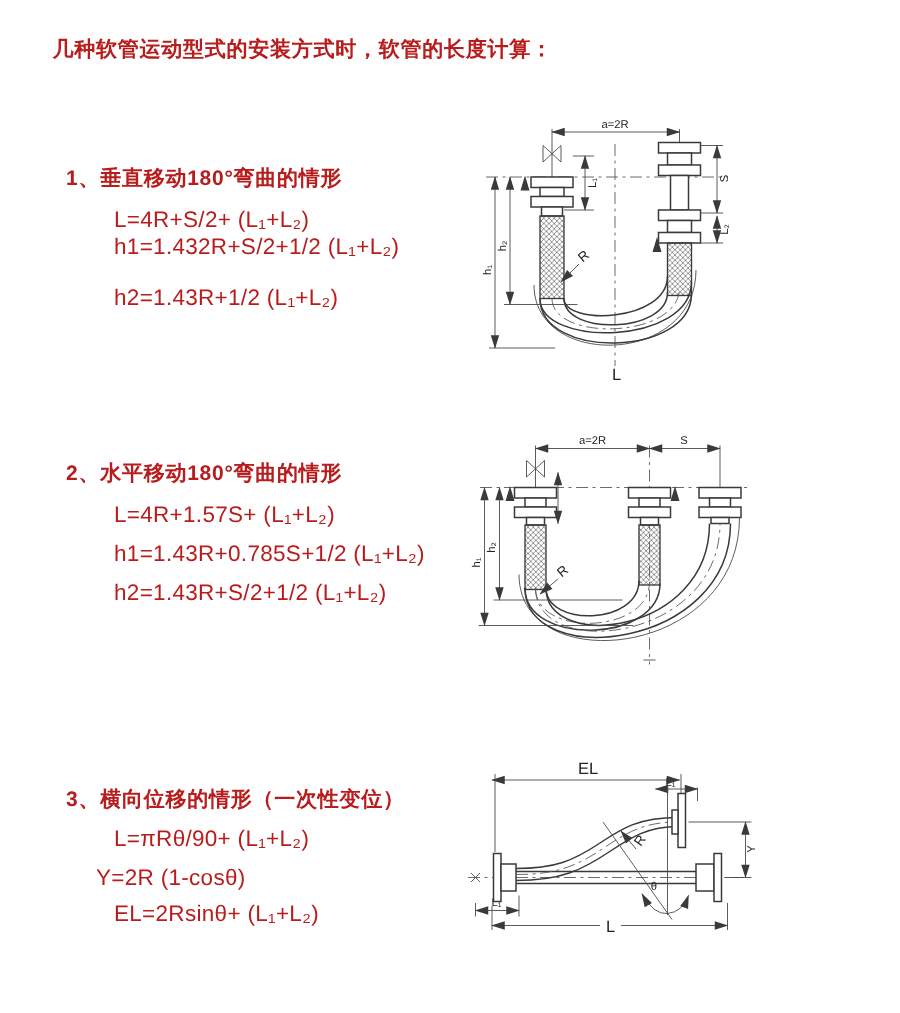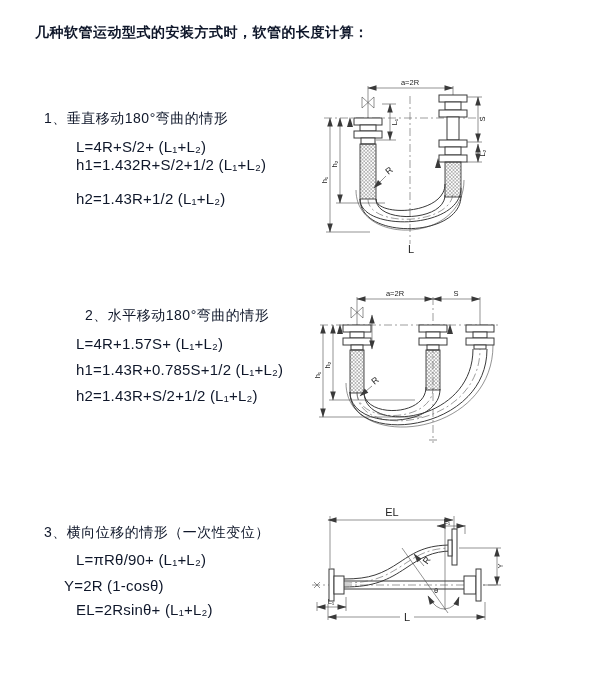--- a/index.html
+++ b/index.html
@@ -1,22 +1,22 @@
 <!DOCTYPE html>
 <html><head>
 <meta charset="utf-8">
 <style>
   html,body{margin:0;padding:0;background:#ffffff;}
   .page{
     position:relative;width:600px;height:674px;background:#ffffff;overflow:hidden;
-    font-family:"Liberation Sans","DejaVu Sans",sans-serif;color:#0f172a;
+    font-family:"Liberation Sans","DejaVu Sans",sans-serif;color:#b91c1c;
   }
   .abs{position:absolute;white-space:nowrap;}
   .doc-title{font-size:14px;font-weight:bold;letter-spacing:.5px;}
-  .sec-heading{font-size:14px;font-weight:normal;letter-spacing:.5px;}
+  .sec-heading{font-size:14px;font-weight:bold;letter-spacing:.5px;}
   .formula{font-size:15px;letter-spacing:.2px;}
   
   svg .ln{stroke:#3a3a3a;stroke-width:1;fill:none;}
   svg .thin{stroke:#4a4a4a;stroke-width:.6;fill:none;}
   svg .cl{stroke:#5a5a5a;stroke-width:.6;fill:none;stroke-dasharray:8 3 2 3;}
   svg .dim{stroke:#4a4a4a;stroke-width:.6;fill:none;}
   svg .fl{fill:#ffffff;stroke:#3a3a3a;stroke-width:1;}
   svg .br{stroke:#3a3a3a;stroke-width:.9;}
   svg .dlab{font-family:"Liberation Sans","DejaVu Sans",sans-serif;font-size:7.5px;fill:#222;}
   svg .dlab-mid{text-anchor:middle;}
@@ -28,21 +28,21 @@
 
 <div class="page">
 
   <div class="abs doc-title" style="left:35px;top:24px;">几种软管运动型式的安装方式时，软管的长度计算：</div>
 
   <div class="abs sec-heading" style="left:44px;top:110px;">1、垂直移动180°弯曲的情形</div>
   <div class="abs formula" style="left:76px;top:138px;">L=4R+S/2+ (L₁+L₂)</div>
   <div class="abs formula" style="left:76px;top:156px;">h1=1.432R+S/2+1/2 (L₁+L₂)</div>
   <div class="abs formula" style="left:76px;top:190px;">h2=1.43R+1/2 (L₁+L₂)</div>
 
-  <div class="abs sec-heading" style="left:44px;top:307px;margin-left:41px;">2、水平移动180°弯曲的情形</div>
+  <div class="abs sec-heading" style="left:44px;top:307px;">2、水平移动180°弯曲的情形</div>
   <div class="abs formula" style="left:76px;top:335px;">L=4R+1.57S+ (L₁+L₂)</div>
   <div class="abs formula" style="left:76px;top:361px;">h1=1.43R+0.785S+1/2 (L₁+L₂)</div>
   <div class="abs formula" style="left:76px;top:387px;">h2=1.43R+S/2+1/2 (L₁+L₂)</div>
 
   <div class="abs sec-heading" style="left:44px;top:524px;">3、横向位移的情形（一次性变位）</div>
   <div class="abs formula" style="left:76px;top:551px;">L=πRθ/90+ (L₁+L₂)</div>
   <div class="abs formula" style="left:64px;top:577px;">Y=2R (1-cosθ)</div>
   <div class="abs formula" style="left:76px;top:601px;text-align:right;">EL=2Rsinθ+ (L₁+L₂)</div>
 
   <svg class="abs" style="left:310px;top:72px;" width="290" height="185" viewBox="0 0 290 185">

